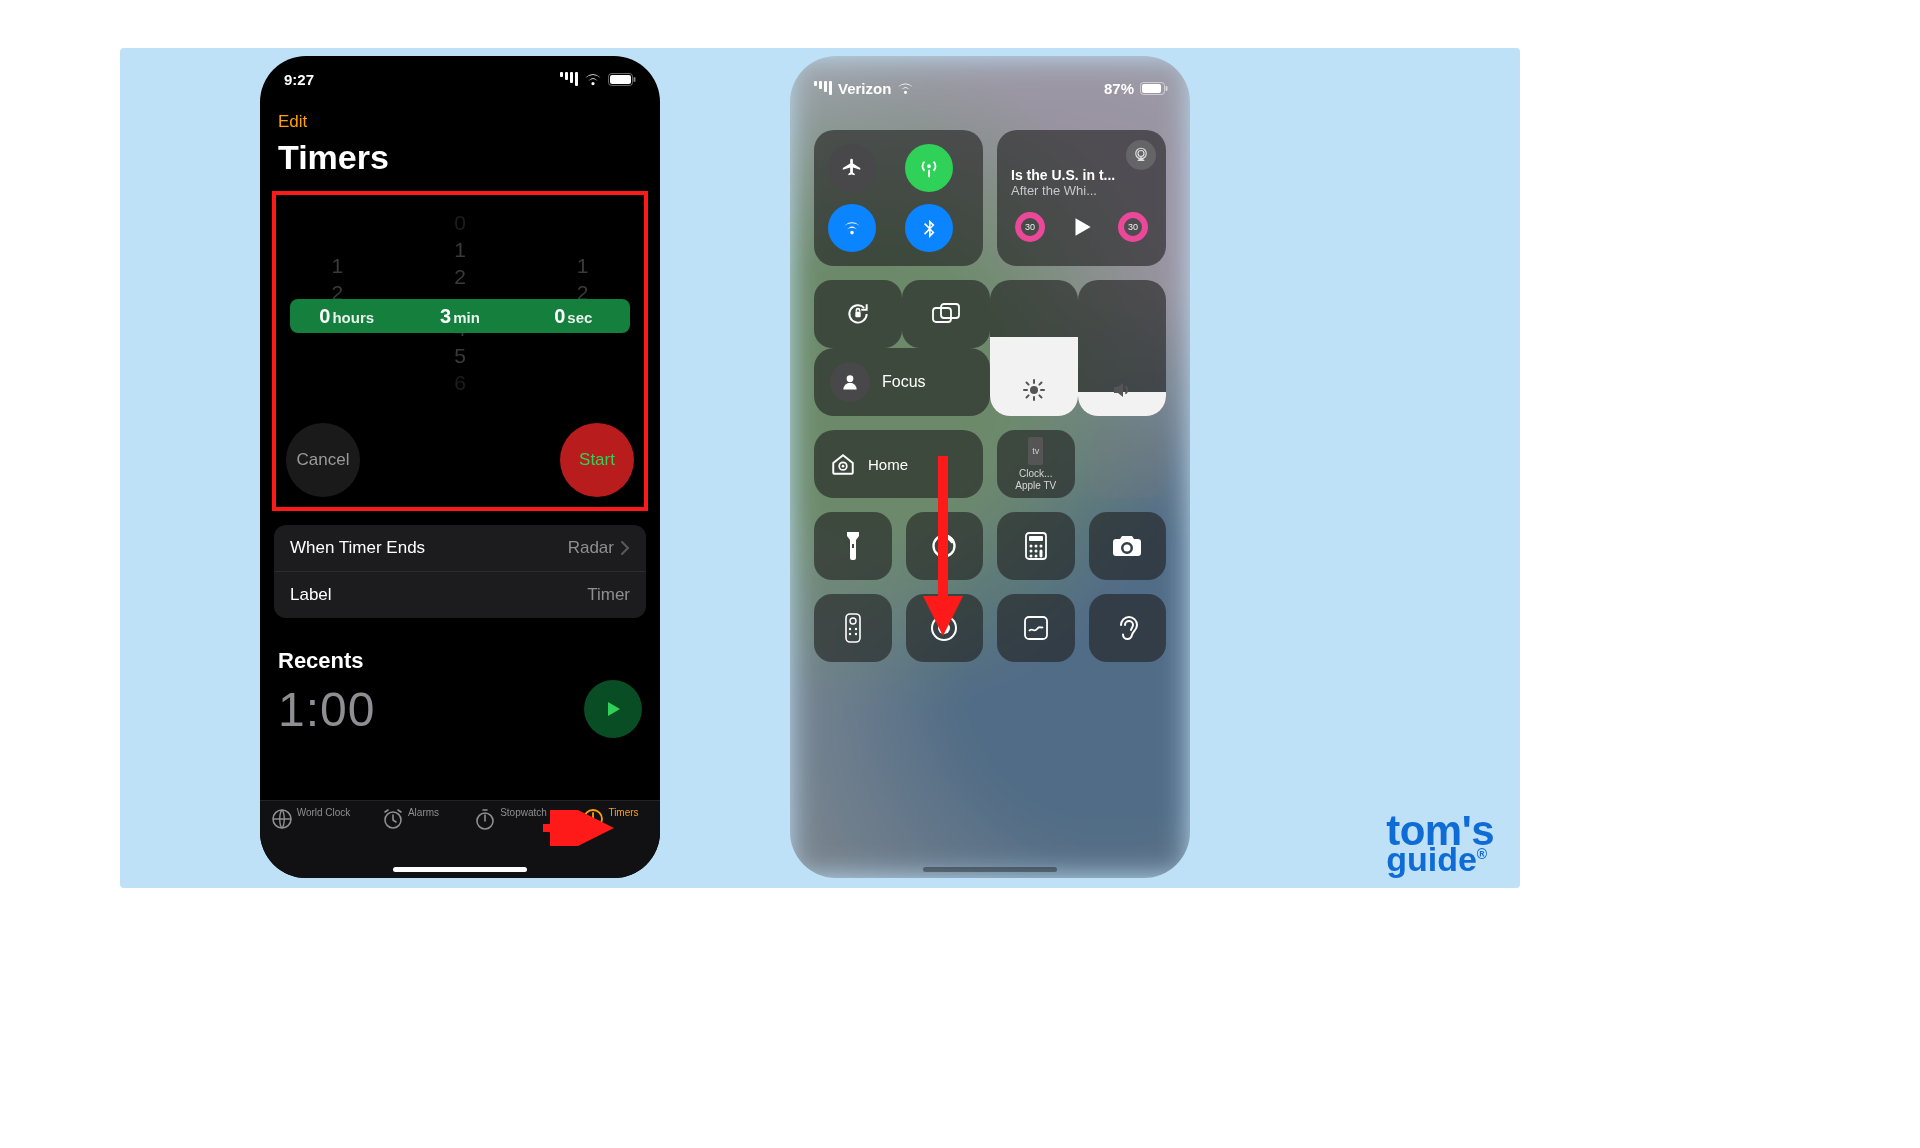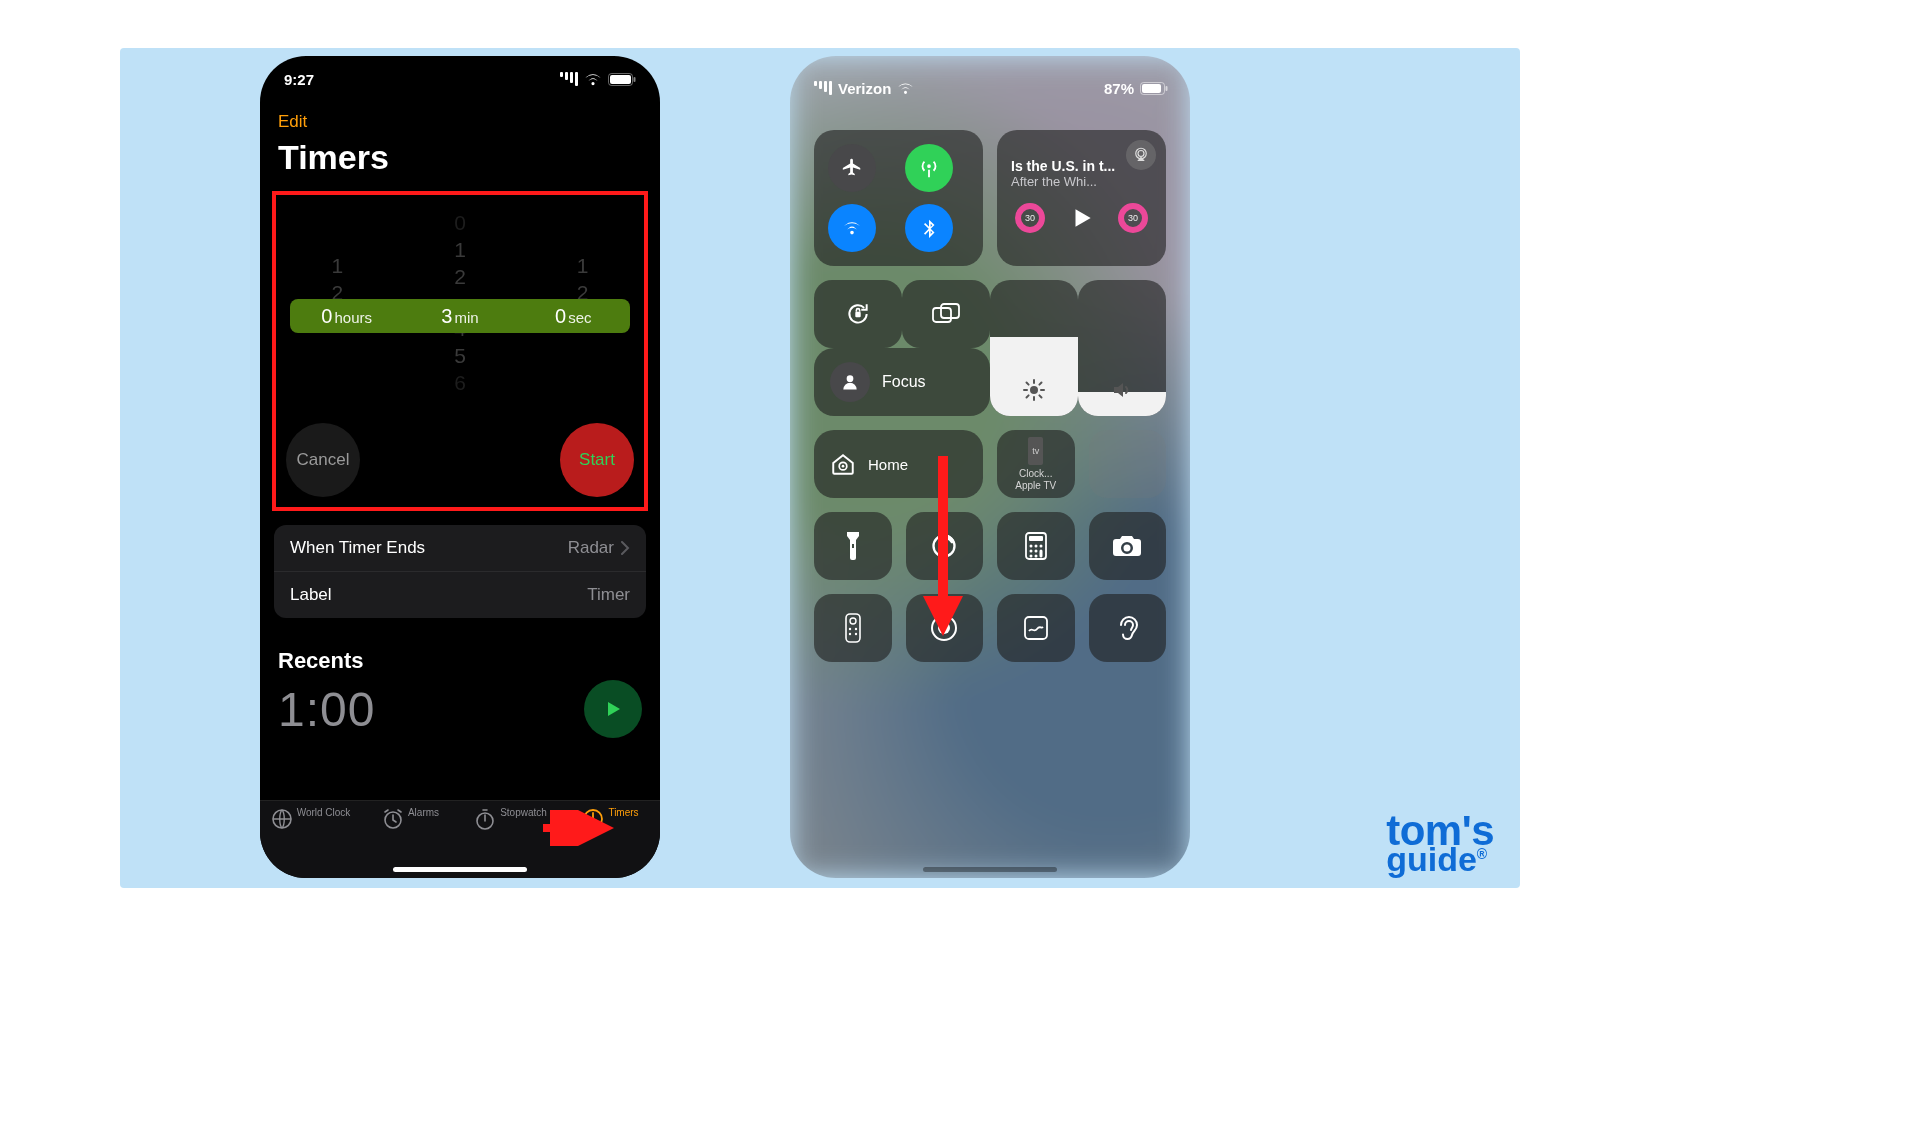--- a/index.html
+++ b/index.html
@@ -56,23 +56,23 @@
     font-size:21px; color:#3a3a3a;
     position:relative;
     height:190px;
     padding-top:6px;
   }
   .pcol { display:flex; flex-direction:column; align-items:center; gap:3px; width:33%; }
   .pcol .vfaint { color:#1d1d1d; }
   .sel-row {
     position:absolute; left:14px; right:14px; top:104px;
     height:34px; border-radius:8px;
-    background:#4d7c0f;
+    background:#15803d;
     display:flex; align-items:center;
-    color:#fff; font-size:20px;
+    color:#fff; font-size:20px;font-weight:bold;
   }
   .sel-row .cell { flex:1; text-align:center; }
   .sel-row .unit { font-size:15px; opacity:.9; margin-left:2px;}
 
   .round-btn {
     position:absolute; width:74px; height:74px; border-radius:50%;
     display:flex; align-items:center; justify-content:center;
     font-size:17px;
   }
   .cancel-btn { left:10px; bottom:10px; background:#1a1a1a; color:#9a9a9a; }
@@ -158,21 +158,21 @@
   .c-green { background:#30d158; }
   .c-blue  { background:#0a84ff; }
 
   .media-mod { padding:12px 14px; position:relative; color:#fff; }
   .airplay-dot {
     position:absolute; top:10px; right:10px;
     width:30px; height:30px; border-radius:50%;
     background:rgba(120,120,120,.55);
     display:flex; align-items:center; justify-content:center;
   }
-  .media-title { font-size:14px; font-weight:600; margin-top:16px; white-space:nowrap; overflow:hidden; text-overflow:ellipsis;}
+  .media-title { font-size:14px; font-weight:600; margin-top:25px; white-space:nowrap; overflow:hidden; text-overflow:ellipsis;}
   .media-sub   { font-size:13px; color:#c8c8cc; white-space:nowrap; overflow:hidden; text-overflow:ellipsis;}
   .media-ctrls { display:flex; justify-content:space-between; align-items:center; margin-top:14px; padding:0 4px;}
   .skip-badge {
     width:30px; height:30px; border-radius:50%; border:6px solid #ec4899;
     display:flex; align-items:center; justify-content:center;
     font-size:9px; color:#eee; position:relative;
   }
 
   .row2 {
     display:grid; grid-template-columns:1fr 1fr 1fr 1fr; gap:0; margin-top:14px;

